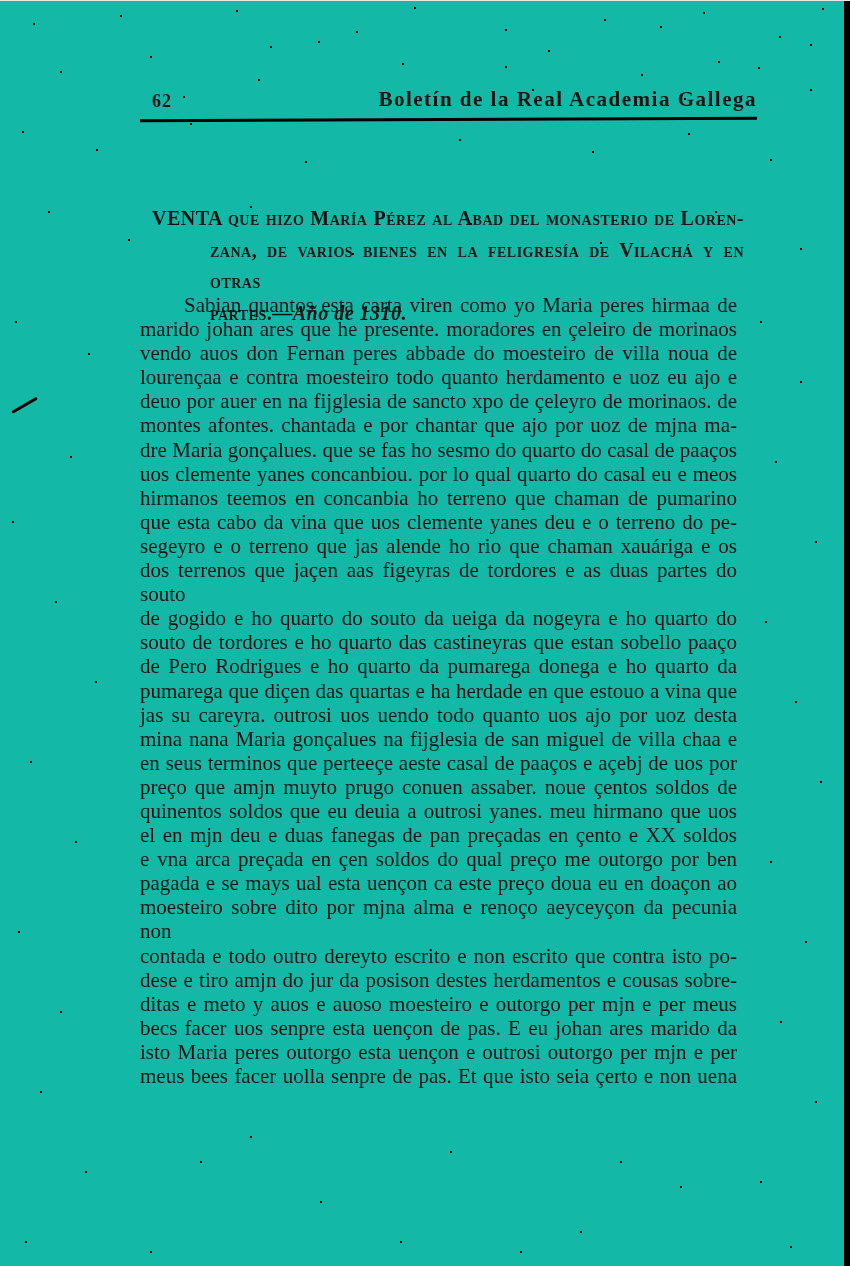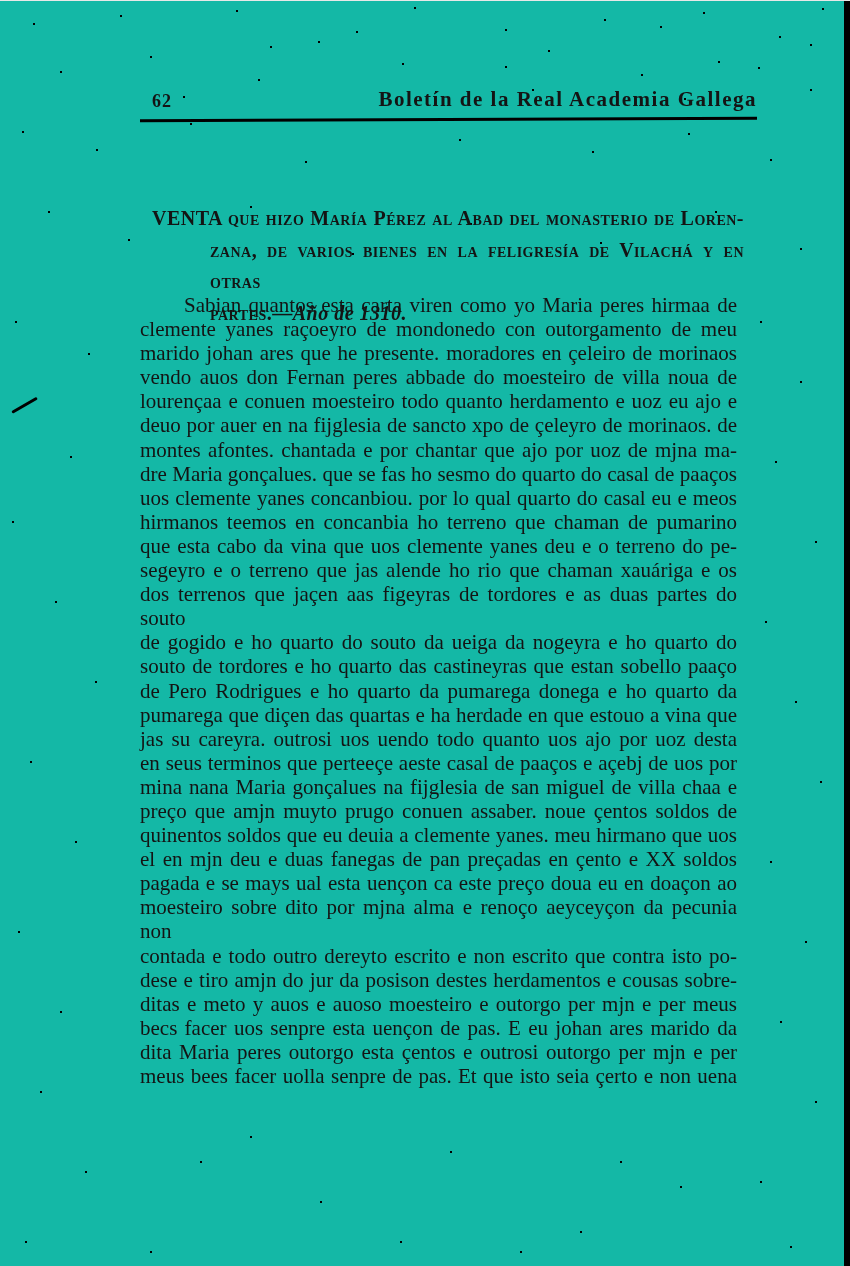--- a/index.html
+++ b/index.html
@@ -96,45 +96,45 @@
   <div class="header-rule"></div>
 
   <div class="doc-title">
     <div class="title-line">VENTA que hizo María Pérez al Abad del monasterio de Loren-</div>
     <div class="title-line hang">zana, de varios bienes en la feligresía de Vilachá y en otras</div>
     <div class="title-line hang last"><span>partes.—</span><span class="title-year">Año de 1310.</span></div>
   </div>
 
   <div class="doc-body">
       <div class="body-line">Sabian quantos esta carta viren como yo Maria peres hirmaa de</div>
-      <div class="body-line">clemente yanes raçoeyro de mondonedo con outorgamento de meu</div>
       <div class="body-line">marido johan ares que he presente. moradores en çeleiro de morinaos</div>
       <div class="body-line">vendo auos don Fernan peres abbade do moesteiro de villa noua de</div>
-      <div class="body-line">lourençaa e conuen moesteiro todo quanto herdamento e uoz eu ajo e</div>
+      <div class="body-line">lourençaa e contra moesteiro todo quanto herdamento e uoz eu ajo e</div>
       <div class="body-line">deuo por auer en na fijglesia de sancto xpo de çeleyro de morinaos. de</div>
       <div class="body-line">montes afontes. chantada e por chantar que ajo por uoz de mjna ma-</div>
       <div class="body-line">dre Maria gonçalues. que se fas ho sesmo do quarto do casal de paaços</div>
       <div class="body-line">uos clemente yanes concanbiou. por lo qual quarto do casal eu e meos</div>
       <div class="body-line">hirmanos teemos en concanbia ho terreno que chaman de pumarino</div>
       <div class="body-line">que esta cabo da vina que uos clemente yanes deu e o terreno do pe-</div>
       <div class="body-line">segeyro e o terreno que jas alende ho rio que chaman xauáriga e os</div>
       <div class="body-line">dos terrenos que jaçen aas figeyras de tordores e as duas partes do souto</div>
       <div class="body-line">de gogido e ho quarto do souto da ueiga da nogeyra e ho quarto do</div>
       <div class="body-line">souto de tordores e ho quarto das castineyras que estan sobello paaço</div>
       <div class="body-line">de Pero Rodrigues e ho quarto da pumarega donega e ho quarto da</div>
       <div class="body-line">pumarega que diçen das quartas e ha herdade en que estouo a vina que</div>
       <div class="body-line">jas su careyra. outrosi uos uendo todo quanto uos ajo por uoz desta</div>
+      <div class="body-line">mina nana Maria gonçalues na fijglesia de san miguel de villa chaa e</div>
       <div class="body-line">en seus terminos que perteeçe aeste casal de paaços e açebj de uos por</div>
-      <div class="body-line">mina nana Maria gonçalues na fijglesia de san miguel de villa chaa e</div>
       <div class="body-line">preço que amjn muyto prugo conuen assaber. noue çentos soldos de</div>
-      <div class="body-line">quinentos soldos que eu deuia a clemente yanes. meu hirmano que uos</div>
+      <div class="body-line">quinentos soldos que eu deuia a outrosi yanes. meu hirmano que uos</div>
       <div class="body-line">el en mjn deu e duas fanegas de pan preçadas en çento e XX soldos</div>
+      <div class="body-line">e vna arca preçada en çen soldos do qual preço me outorgo por ben</div>
       <div class="body-line">pagada e se mays ual esta uençon ca este preço doua eu en doaçon ao</div>
       <div class="body-line">moesteiro sobre dito por mjna alma e renoço aeyceyçon da pecunia non</div>
       <div class="body-line">contada e todo outro dereyto escrito e non escrito que contra isto po-</div>
       <div class="body-line">dese e tiro amjn do jur da posison destes herdamentos e cousas sobre-</div>
       <div class="body-line">ditas e meto y auos e auoso moesteiro e outorgo per mjn e per meus</div>
       <div class="body-line">becs facer uos senpre esta uençon de pas. E eu johan ares marido da</div>
-      <div class="body-line">dita Maria peres outorgo esta çentos e outrosi outorgo per mjn e per</div>
+      <div class="body-line">isto Maria peres outorgo esta uençon e outrosi outorgo per mjn e per</div>
       <div class="body-line">meus bees facer uolla senpre de pas. Et que isto seia çerto e non uena</div>
     </div>
 
 </div>
 
 </body></html>

